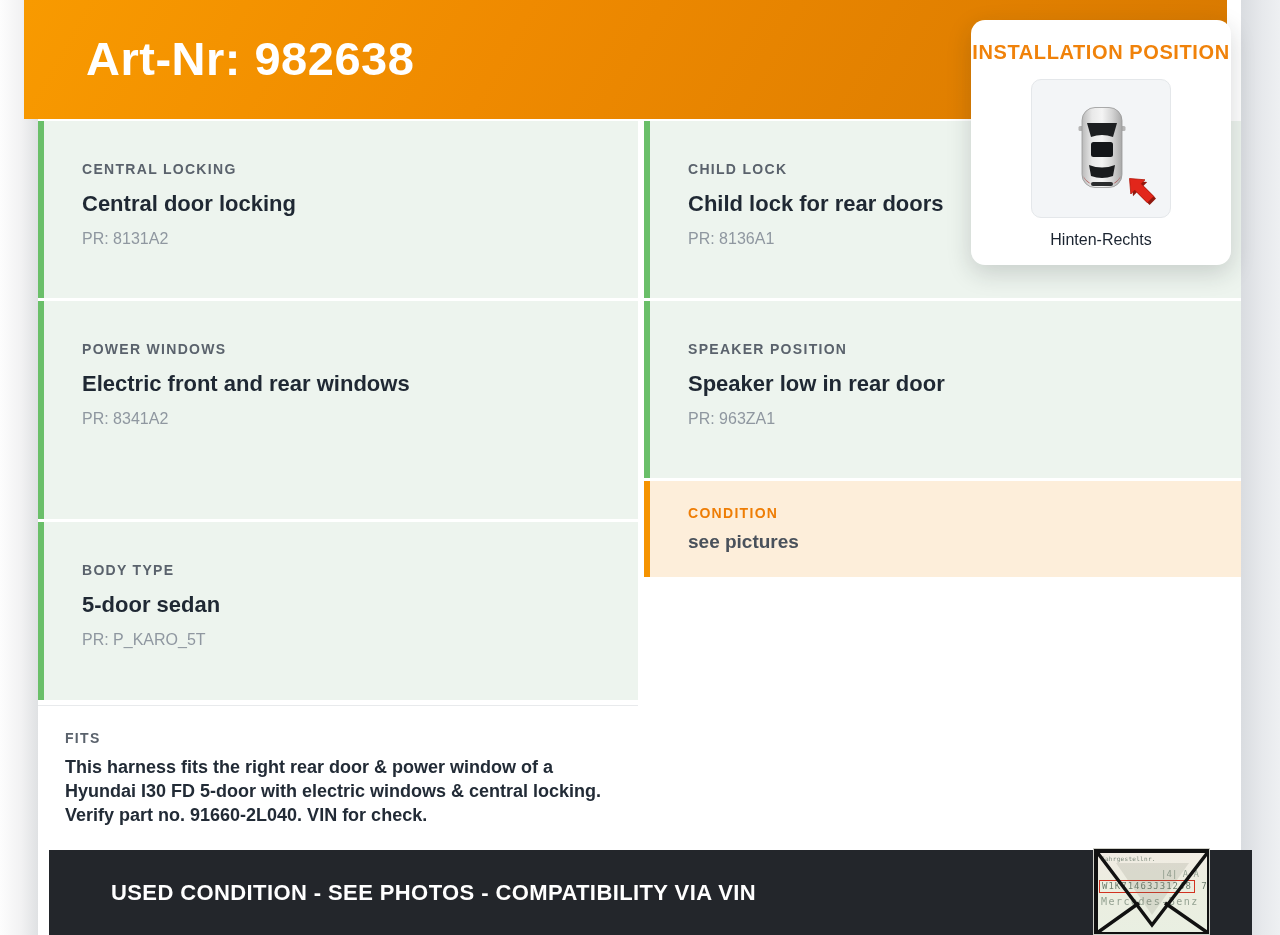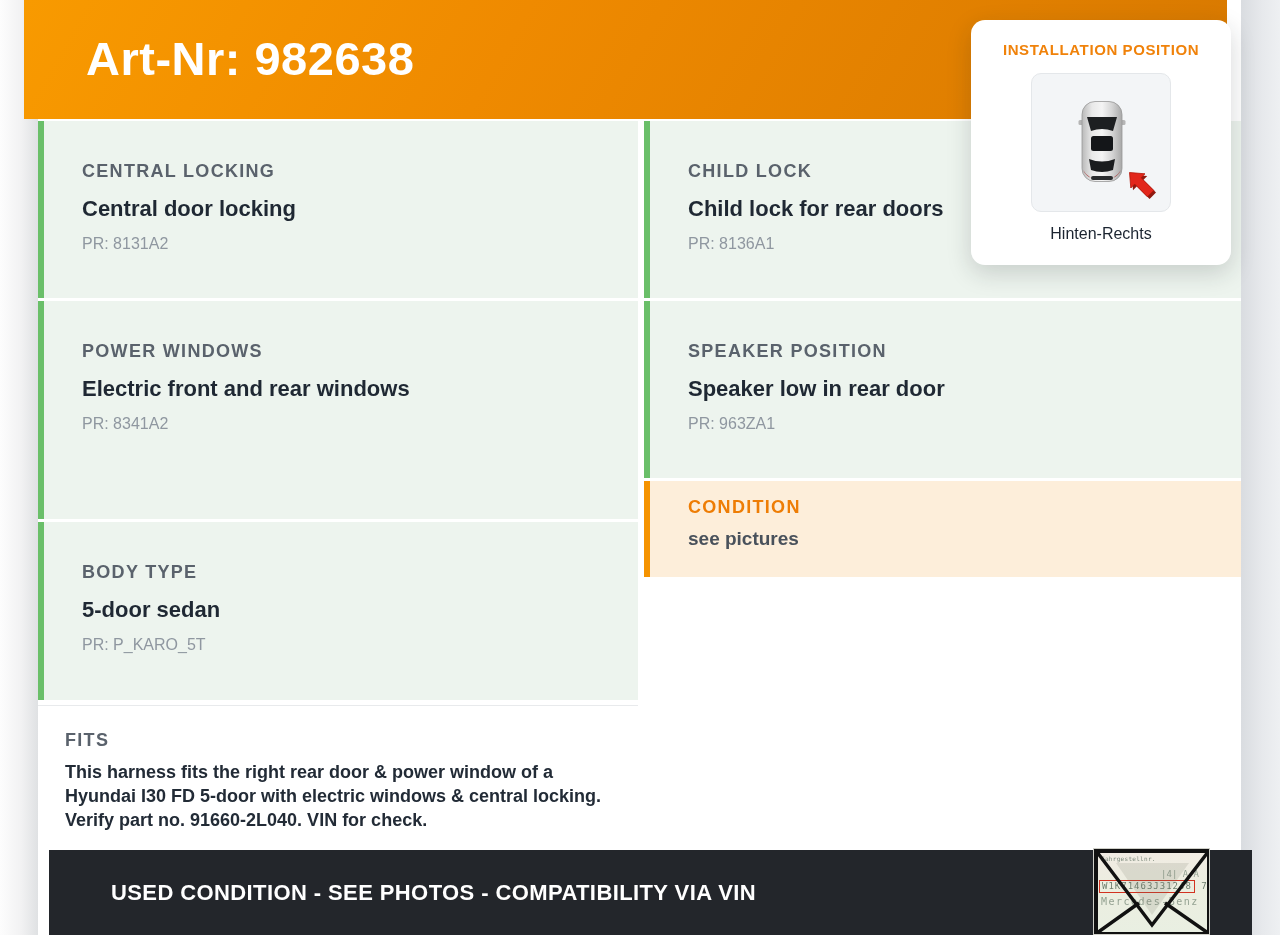--- a/index.html
+++ b/index.html
@@ -15,48 +15,48 @@
 
   
   .header { position:absolute; left:24px; top:0; width:1203px; height:119px;
             background:linear-gradient(120deg,#f89a00 0%,#ef8a00 40%,#d87900 100%); }
   .header h1 { position:absolute; left:62px; top:31px; color:#ffffff;
                font-size:47px; font-weight:700; letter-spacing:0.5px; }
 
   
   .card { position:absolute; background:#edf4ee; border-left:6px solid #6abf69;
           padding:40px 30px 0 38px; }
-  .card .label { font-size:18px; font-weight:700; letter-spacing:1.3px;
+  .card .label { font-size:14px; font-weight:700; letter-spacing:1.3px;
                  color:#5a626c; margin-bottom:12px; }
   .card .title { font-size:22px; font-weight:700; color:#1f2833;
                  line-height:1.38; max-width:470px; }
   .card .pr { font-size:16px; color:#8f97a0; margin-top:11px; }
 
-  .card.condition { background:#fdeeda; border-left-color:#f59300; padding-top:16px; }
+  .card.condition { background:#fdeeda; border-left-color:#f59300; padding-top:24px; }
   .card.condition .label { color:#ee7d05; margin-bottom:10px; }
   .card.condition .value { font-size:19px; font-weight:700; color:#49515b; }
 
   .card.fits { background:#ffffff; border-left:none; border-top:1px solid #e8eaec;
                padding:24px 30px 0 27px; }
   .card.fits .label { margin-bottom:10px; }
   .card.fits .text { font-size:18px; font-weight:700; color:#222b36;
                      line-height:1.32; max-width:556px; }
 
   
   .footer { position:absolute; left:38px; top:850px; width:1203px; height:85px;
             background:#23262b; display:flex; align-items:center;margin-left:11px; }
   .footer .text { margin-left:62px; color:#ffffff; font-size:22px; font-weight:700;
                   letter-spacing:0.4px; }
 
   
   .install-card { position:absolute; left:971px; top:20px; width:260px; height:245px;
                   background:#ffffff; border-radius:14px; z-index:5;
                   box-shadow:0 8px 24px rgba(30,35,40,0.18); text-align:center;
                   padding-top:21px; }
-  .install-card .ip-title { font-size:15px; font-weight:700; letter-spacing:0.6px;
+  .install-card .ip-title { font-size:20px; font-weight:700; letter-spacing:0.6px;
                             color:#f0820a; }
   .install-card .imgbox { position:relative; width:140px; height:139px;
                           margin:15px auto 0; background:#f3f5f7;
                           border:1px solid #e4e7ea; border-radius:10px; }
   .install-card .car { position:absolute; left:46px; top:26px; }
   .install-card .arrow { position:absolute; right:12px; bottom:10px; }
   .install-card .pos-label { margin-top:13px; font-size:16px; font-weight:400;
                              color:#1b2430; }
 
   

